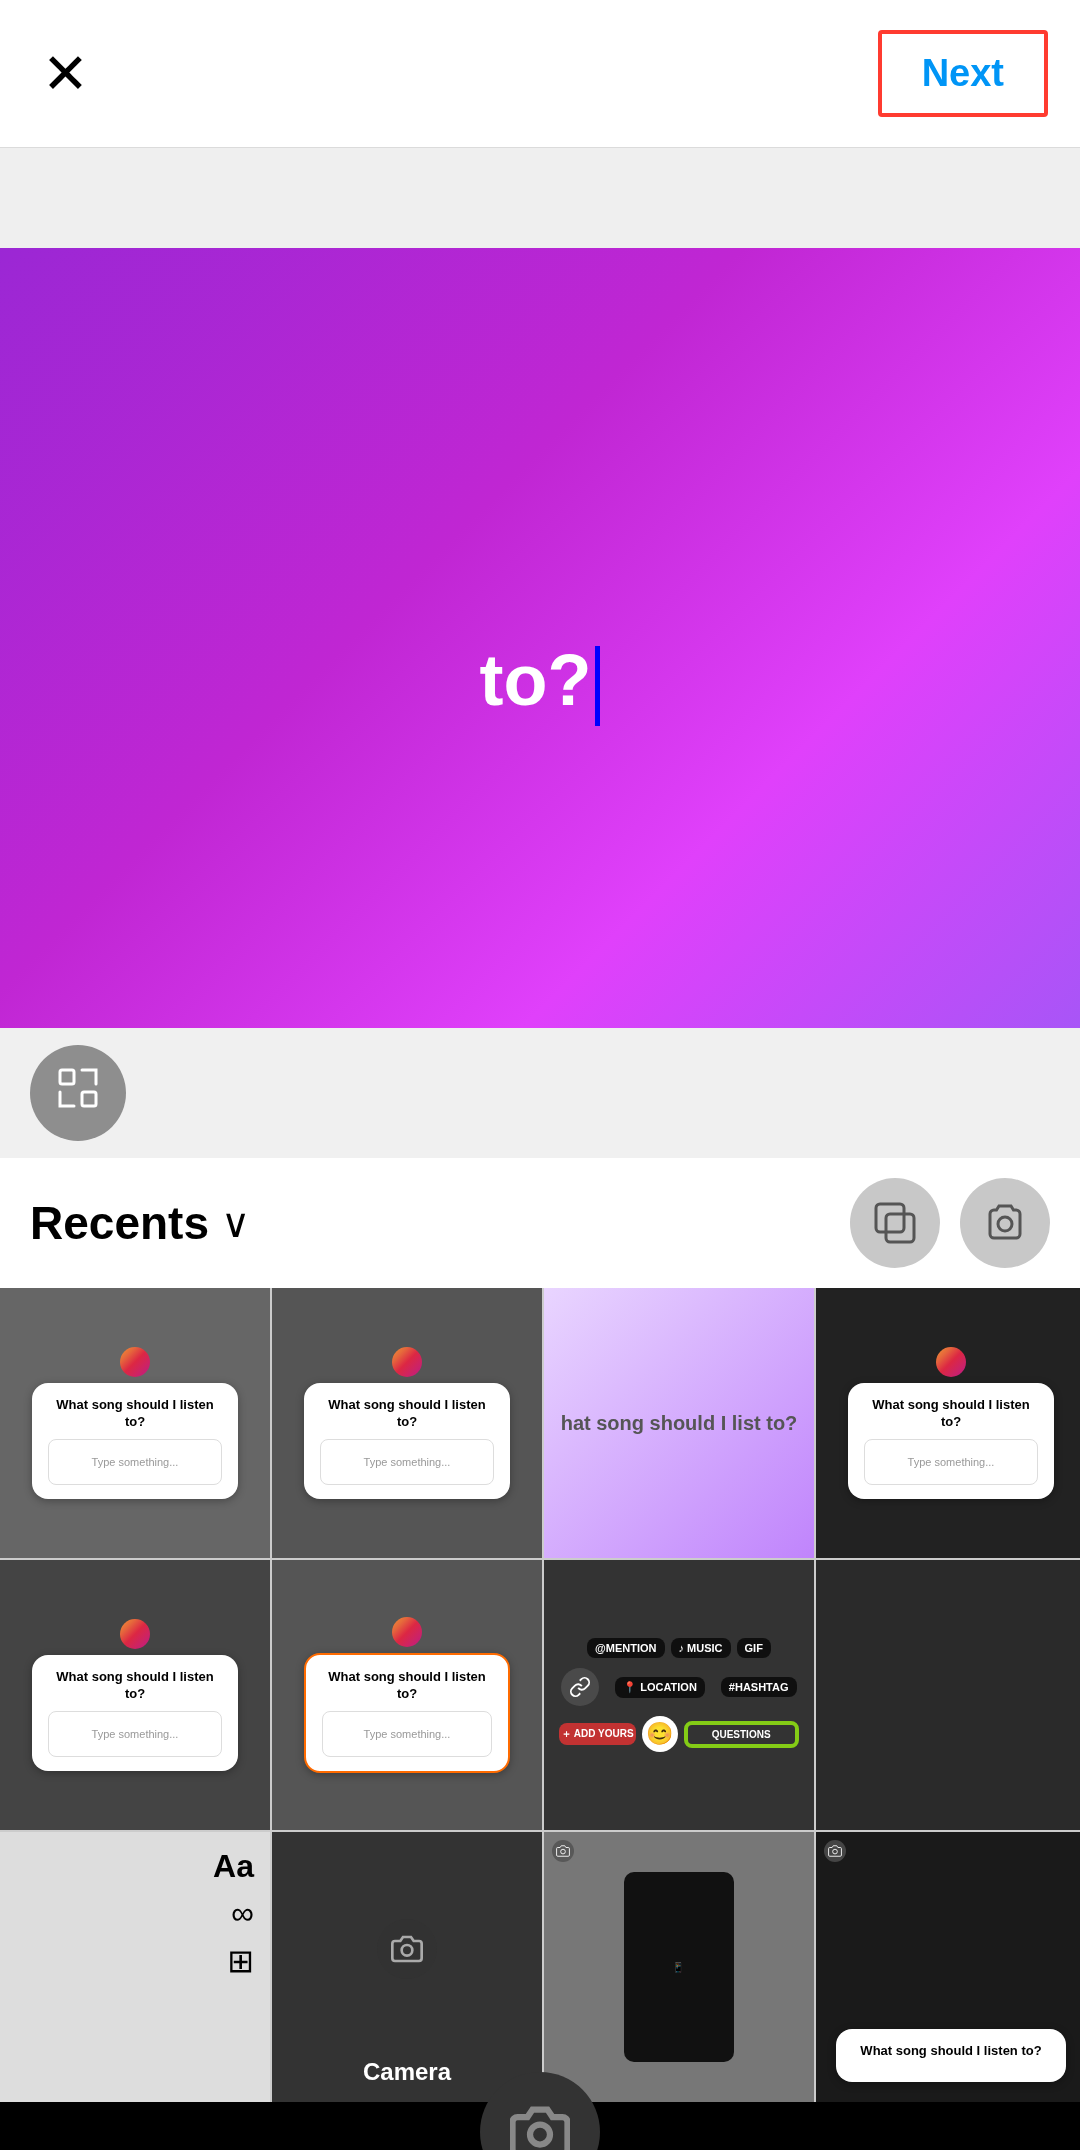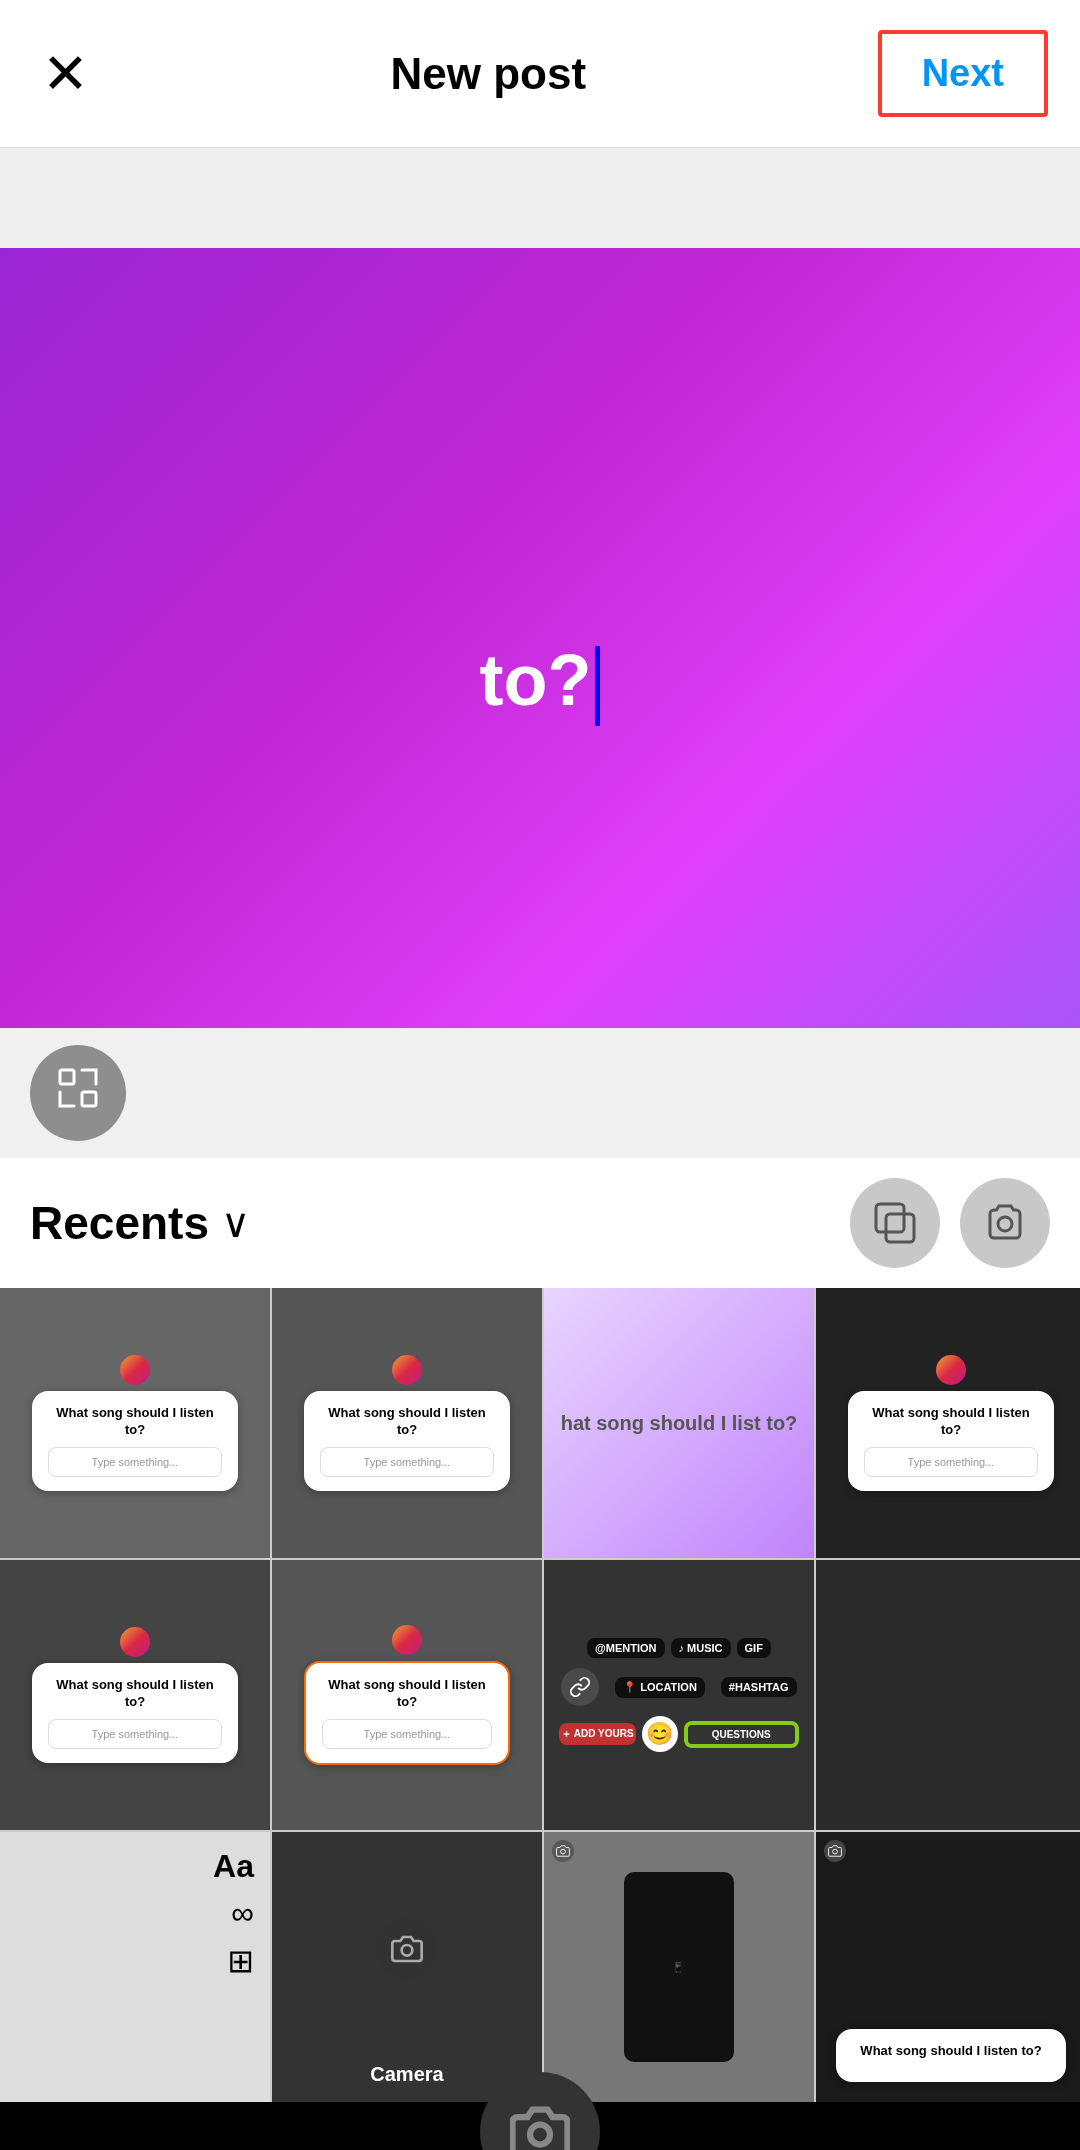--- a/index.html
+++ b/index.html
@@ -207,21 +207,21 @@
       font-size: 13px;
       font-weight: 700;
       color: #000;
       text-align: center;
       line-height: 1.3;
       margin-bottom: 8px;
     }
     .mini-poll-input {
       border: 1px solid #ddd;
       border-radius: 8px;
-      padding: 8px 8px;
+      padding: 16px 8px;
       font-size: 11px;
       color: #999;
       text-align: center;
       width: 100%;
     }
 
     
     .selected-border {
       outline: 4px solid #ff6b00;
       outline-offset: -4px;
@@ -321,21 +321,20 @@
       align-items: center;
       justify-content: center;
       gap: 8px;
     }
   </style>
 </head>
 <body>
 
 <div class="header">
   <span class="header-close">✕</span>
-  <span class="header-title">New post</span>
   <button class="header-next-btn">Next</button>
 </div>
 
 <div class="gray-spacer"></div>
 
 <div class="image-preview">
   <div class="preview-text">
     <br>
     <span>to?</span><span class="cursor-bar"></span>
   </div>
@@ -472,21 +471,21 @@
 
   <div class="grid-cell camera-cell">
     <div style="position:relative;width:100%;height:100%;background:#333;">
 
       <div style="position:absolute;top:50%;left:50%;transform:translate(-50%,-80%);width:60px;height:60px;border-radius:50%;background:rgba(50,50,50,0.9);display:flex;align-items:center;justify-content:center;">
         <svg width="32" height="32" fill="none" stroke="#aaa" stroke-width="2" viewBox="0 0 24 24">
           <path d="M23 19a2 2 0 0 1-2 2H3a2 2 0 0 1-2-2V8a2 2 0 0 1 2-2h4l2-3h6l2 3h4a2 2 0 0 1 2 2z"></path>
           <circle cx="12" cy="13" r="4"></circle>
         </svg>
       </div>
-      <div style="position:absolute;bottom:16px;left:0;right:0;text-align:center;font-size:20px;font-weight:700;color:#fff;">Camera</div>
+      <div style="position:absolute;bottom:16px;left:0;right:0;text-align:center;font-size:24px;font-weight:700;color:#fff;">Camera</div>
     </div>
   </div>
 
   <div class="grid-cell" style="background:#888;position:relative;">
     <div style="position:absolute;top:8px;left:8px;width:22px;height:22px;border-radius:50%;background:rgba(80,80,80,0.8);display:flex;align-items:center;justify-content:center;">
       <svg width="14" height="14" fill="none" stroke="#fff" stroke-width="1.5" viewBox="0 0 24 24">
         <path d="M23 19a2 2 0 0 1-2 2H3a2 2 0 0 1-2-2V8a2 2 0 0 1 2-2h4l2-3h6l2 3h4a2 2 0 0 1 2 2z"></path>
         <circle cx="12" cy="13" r="4"></circle>
       </svg>
     </div>

